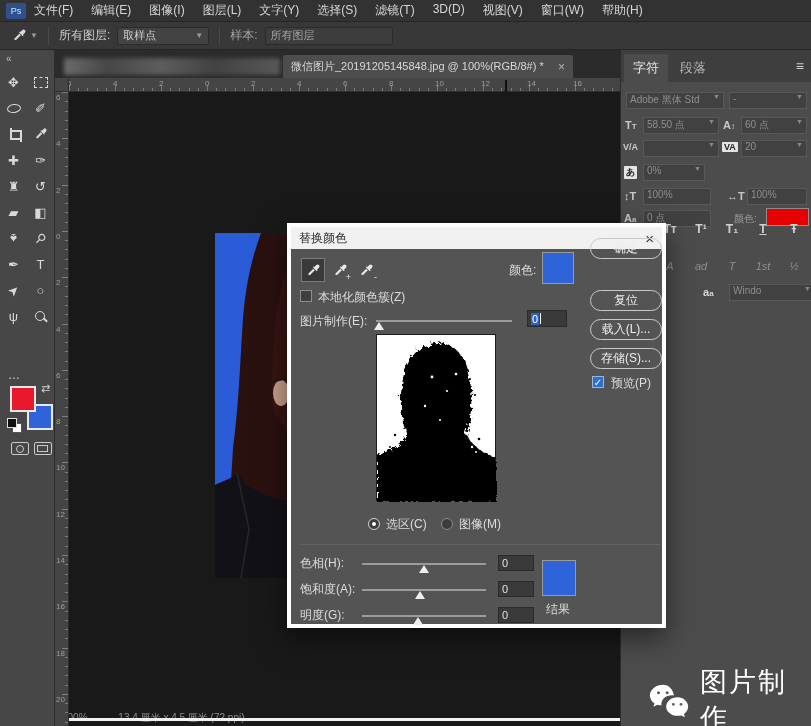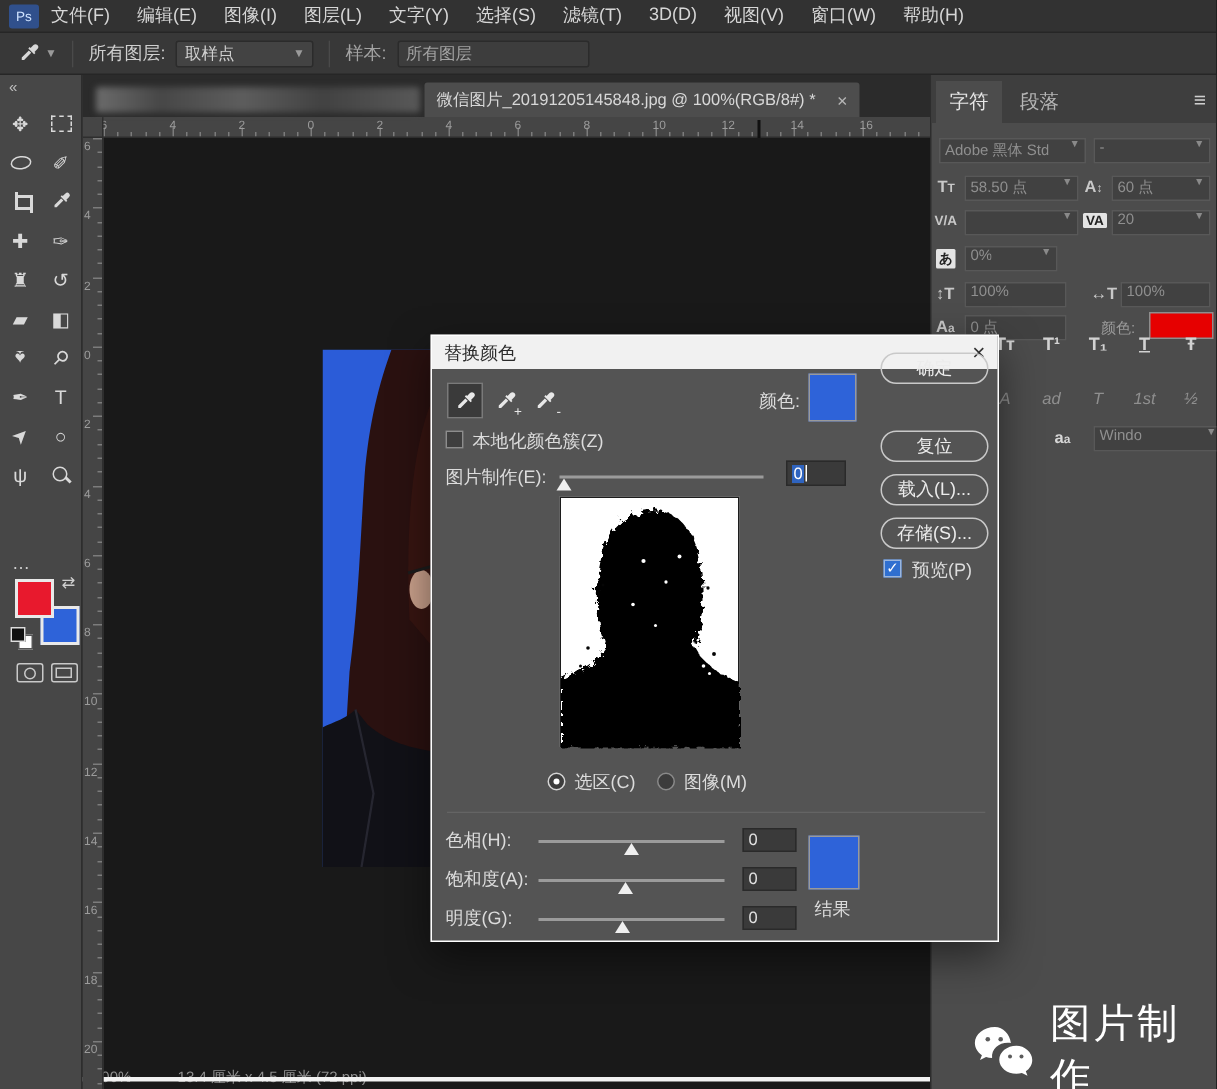--- a/index.html
+++ b/index.html
@@ -88,21 +88,21 @@
   
   .photo { position:absolute; left:215px; top:233px; width:75px; height:345px; z-index:2; }
 
   
   .status-text { position:absolute; left:62px; top:711px; z-index:3; color:#8f8f8f; font-size:10px; white-space:nowrap; }
   .status-zoom { margin-right:28px; }
   .page-edge { position:absolute; left:30px; top:718px; width:592px; height:3px; background:#f2f2f2; z-index:3; }
 
   
   .dialog { position:absolute; left:287px; top:223px; width:379px; height:405px; background:#545454;
-            border:1px solid #ffffff; box-shadow:0 10px 26px rgba(0,0,0,.5); z-index:10; }
+            border:4px solid #ffffff; box-shadow:0 10px 26px rgba(0,0,0,.5); z-index:10; }
   .dlg-title { position:absolute; left:0; top:0; width:100%; height:22px; background:#f1f1f1;
                display:flex; align-items:center; padding:0 8px; }
   .dlg-title-text { color:#2b2b2b; font-size:12px; flex:1; }
   .dlg-close { color:#333; font-size:15px; line-height:1; }
   .eyedrop-btn { position:absolute; top:31px; width:24px; height:24px; display:flex; align-items:center;
                  justify-content:center; color:#e8e8e8; }
   .eyedrop-btn svg { width:15px; height:15px; fill:#e8e8e8; }
   .eyedrop-btn.sel { background:#3a3a3a; border:1px solid #7a7a7a; }
   .eyedrop-mod { position:absolute; right:1px; bottom:0; font-size:9px; color:#e8e8e8; }
   .dlg-label { position:absolute; color:#dcdcdc; font-size:12px; white-space:nowrap; }

